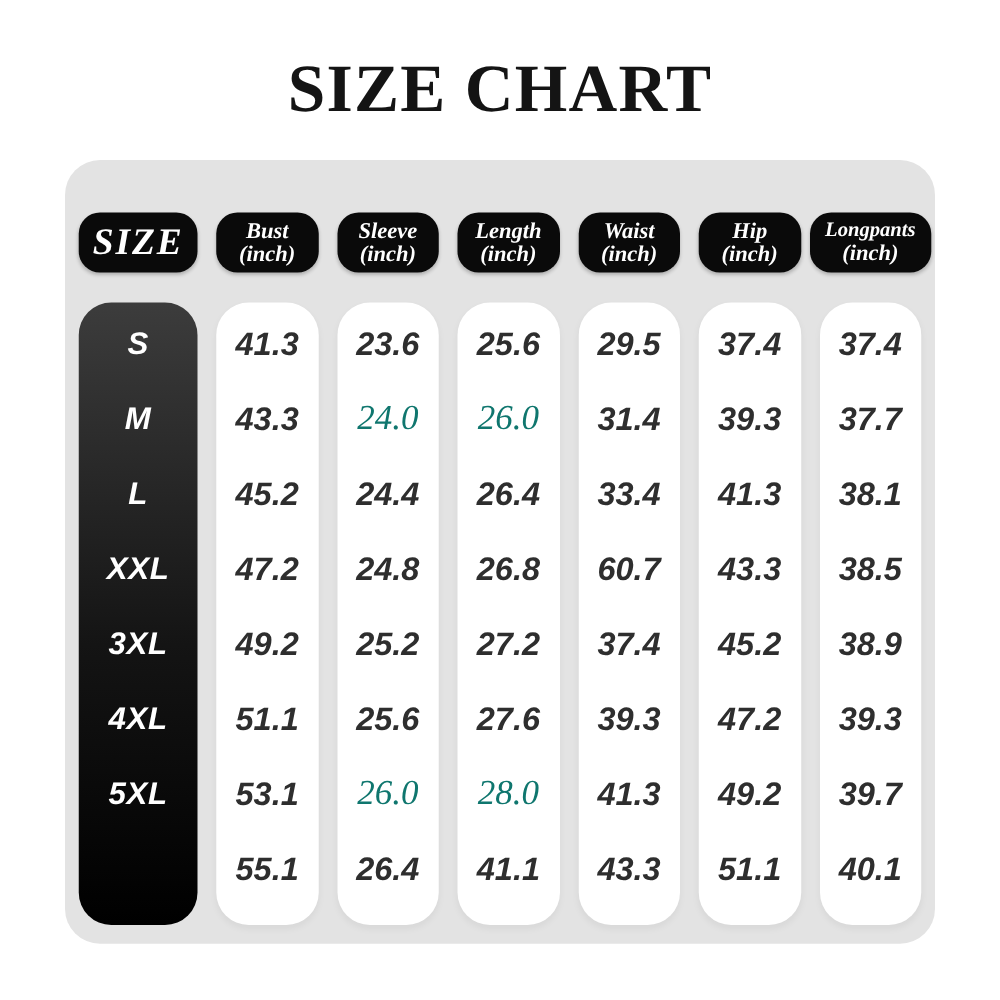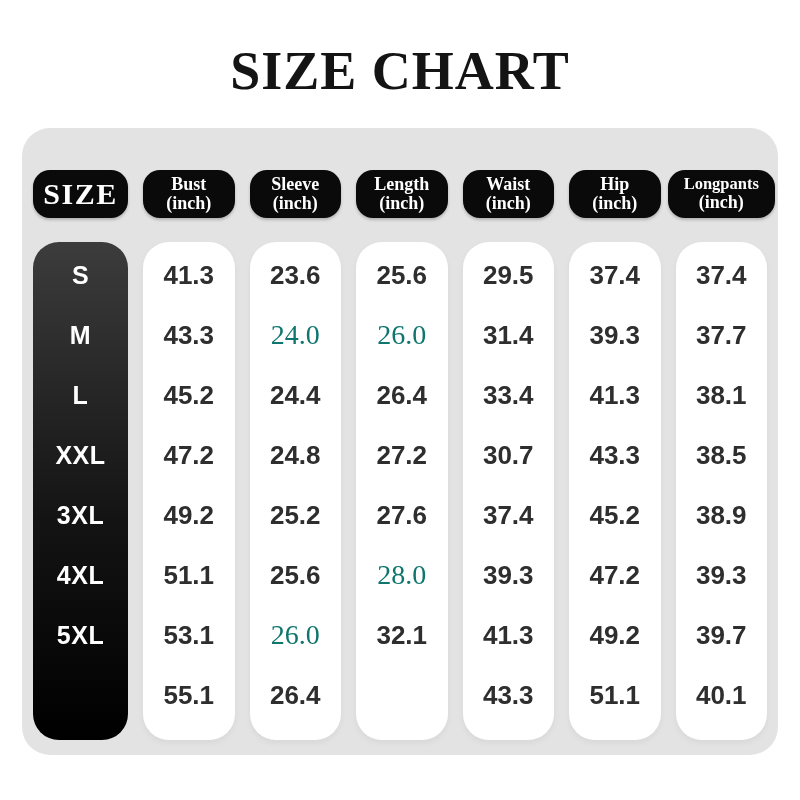--- a/index.html
+++ b/index.html
@@ -20,26 +20,27 @@
     text-align: center;
     font-family: "Liberation Serif", serif;
     font-weight: 700;
     font-size: 54px;
     line-height: 1;
     letter-spacing: 1px;
     color: #141414;
   }
   .board {
     box-sizing: border-box;
-    width: 756px;
+    width: 696px;
     height: 627px;
     margin: 30px auto 0;
     background: #e3e3e3;
     border-radius: 28px;
     padding: 42px 11px 0;
+    font-style: italic;
   }
   .grid {
     display: grid;
     grid-template-columns: 95px repeat(6, 1fr);
     column-gap: 15px;
   }
   .header-pill {
     height: 48px;
     background: #0a0a0a;
     border-radius: 17px;
@@ -170,30 +171,31 @@
           <div class="cell num-cell">24.8</div>
           <div class="cell num-cell">25.2</div>
           <div class="cell num-cell">25.6</div>
           <div class="cell num-cell serif">26.0</div>
           <div class="cell num-cell">26.4</div>
         </div>
         <div class="col white">
           <div class="cell num-cell">25.6</div>
           <div class="cell num-cell serif">26.0</div>
           <div class="cell num-cell">26.4</div>
+          <div class="cell num-cell">26.8</div>
           <div class="cell num-cell">27.2</div>
           <div class="cell num-cell">27.6</div>
           <div class="cell num-cell serif">28.0</div>
-          <div class="cell num-cell">32.1</div>
+          <div class="cell num-cell">41.1</div>
         </div>
         <div class="col white">
           <div class="cell num-cell">29.5</div>
           <div class="cell num-cell">31.4</div>
           <div class="cell num-cell">33.4</div>
-          <div class="cell num-cell">30.7</div>
+          <div class="cell num-cell">60.7</div>
           <div class="cell num-cell">37.4</div>
           <div class="cell num-cell">39.3</div>
           <div class="cell num-cell">41.3</div>
           <div class="cell num-cell">43.3</div>
         </div>
         <div class="col white">
           <div class="cell num-cell">37.4</div>
           <div class="cell num-cell">39.3</div>
           <div class="cell num-cell">41.3</div>
           <div class="cell num-cell">43.3</div>

